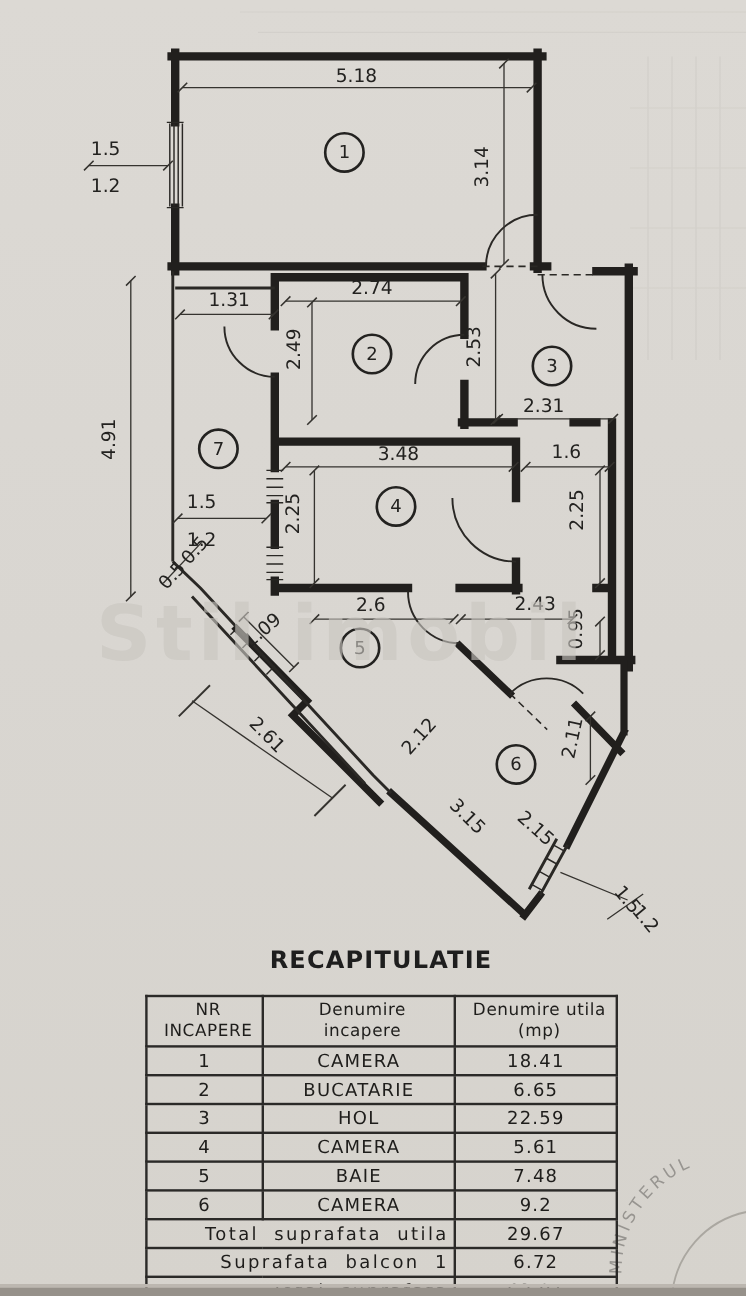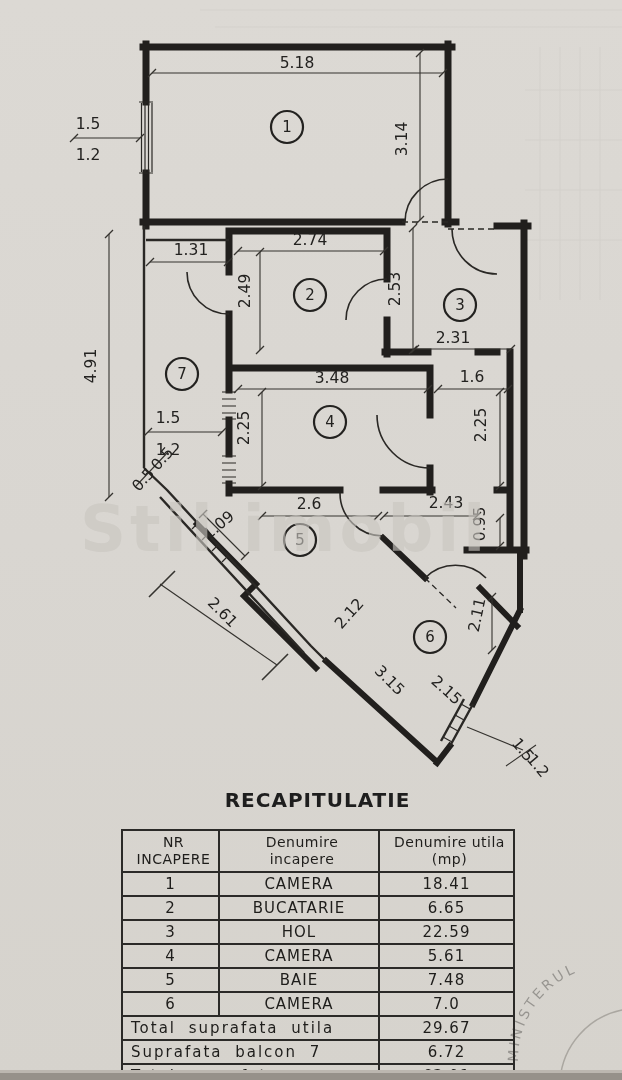--- a/index.html
+++ b/index.html
@@ -31,21 +31,21 @@
     position:absolute; left:121px; top:829px; width:392px;
     border-collapse:collapse; table-layout:fixed;
     font-size:15px;
   }
   table.recap th, table.recap td {
     border:2px solid #2b2a28; padding:0 4px; text-align:center;
     font-weight:normal; letter-spacing:1px; color:#1e1d1b;
   }
   table.recap thead th { font-size:14px; letter-spacing:.5px; height:40px; line-height:1.2;padding-left:10px; }
   table.recap tbody td { height:22px; }
-  table.recap td.lbl { text-align:left; padding-left:8px; letter-spacing:2px; word-spacing:6px;margin-left:42px; }
+  table.recap td.lbl { text-align:right; padding-left:8px; letter-spacing:2px; word-spacing:6px;margin-left:42px; }
   .col-nr { width:97px; } .col-name { width:160px; } .col-area { width:135px; }
   .bottom-edge { position:absolute; left:0; bottom:0; width:100%; height:7px; background:#96918a; }
   .bottom-edge2 { position:absolute; left:0; bottom:7px; width:100%; height:3px; background:#bcb7b0; }
 </style>
 </head>
 <body>
 
 <div class="page">
 
   <svg class="plan" width="622" height="1080" viewBox="0 0 622 1080">
@@ -247,28 +247,28 @@
         <td>5.61</td>
       </tr>
       <tr>
         <td>5</td>
         <td>BAIE</td>
         <td>7.48</td>
       </tr>
       <tr>
         <td>6</td>
         <td>CAMERA</td>
-        <td>7.0</td>
+        <td>9.2</td>
       </tr>
       <tr>
         <td class="lbl" colspan="2">Total suprafata utila</td>
         <td>29.67</td>
       </tr>
       <tr>
-        <td class="lbl" colspan="2">Suprafata balcon 7</td>
+        <td class="lbl" colspan="2">Suprafata balcon 1</td>
         <td>6.72</td>
       </tr>
       <tr>
         <td class="lbl" colspan="2">Total suprafata</td>
         <td>63.91</td>
       </tr>
     </tbody>
   </table>
 
   <div class="bottom-edge2"></div>

